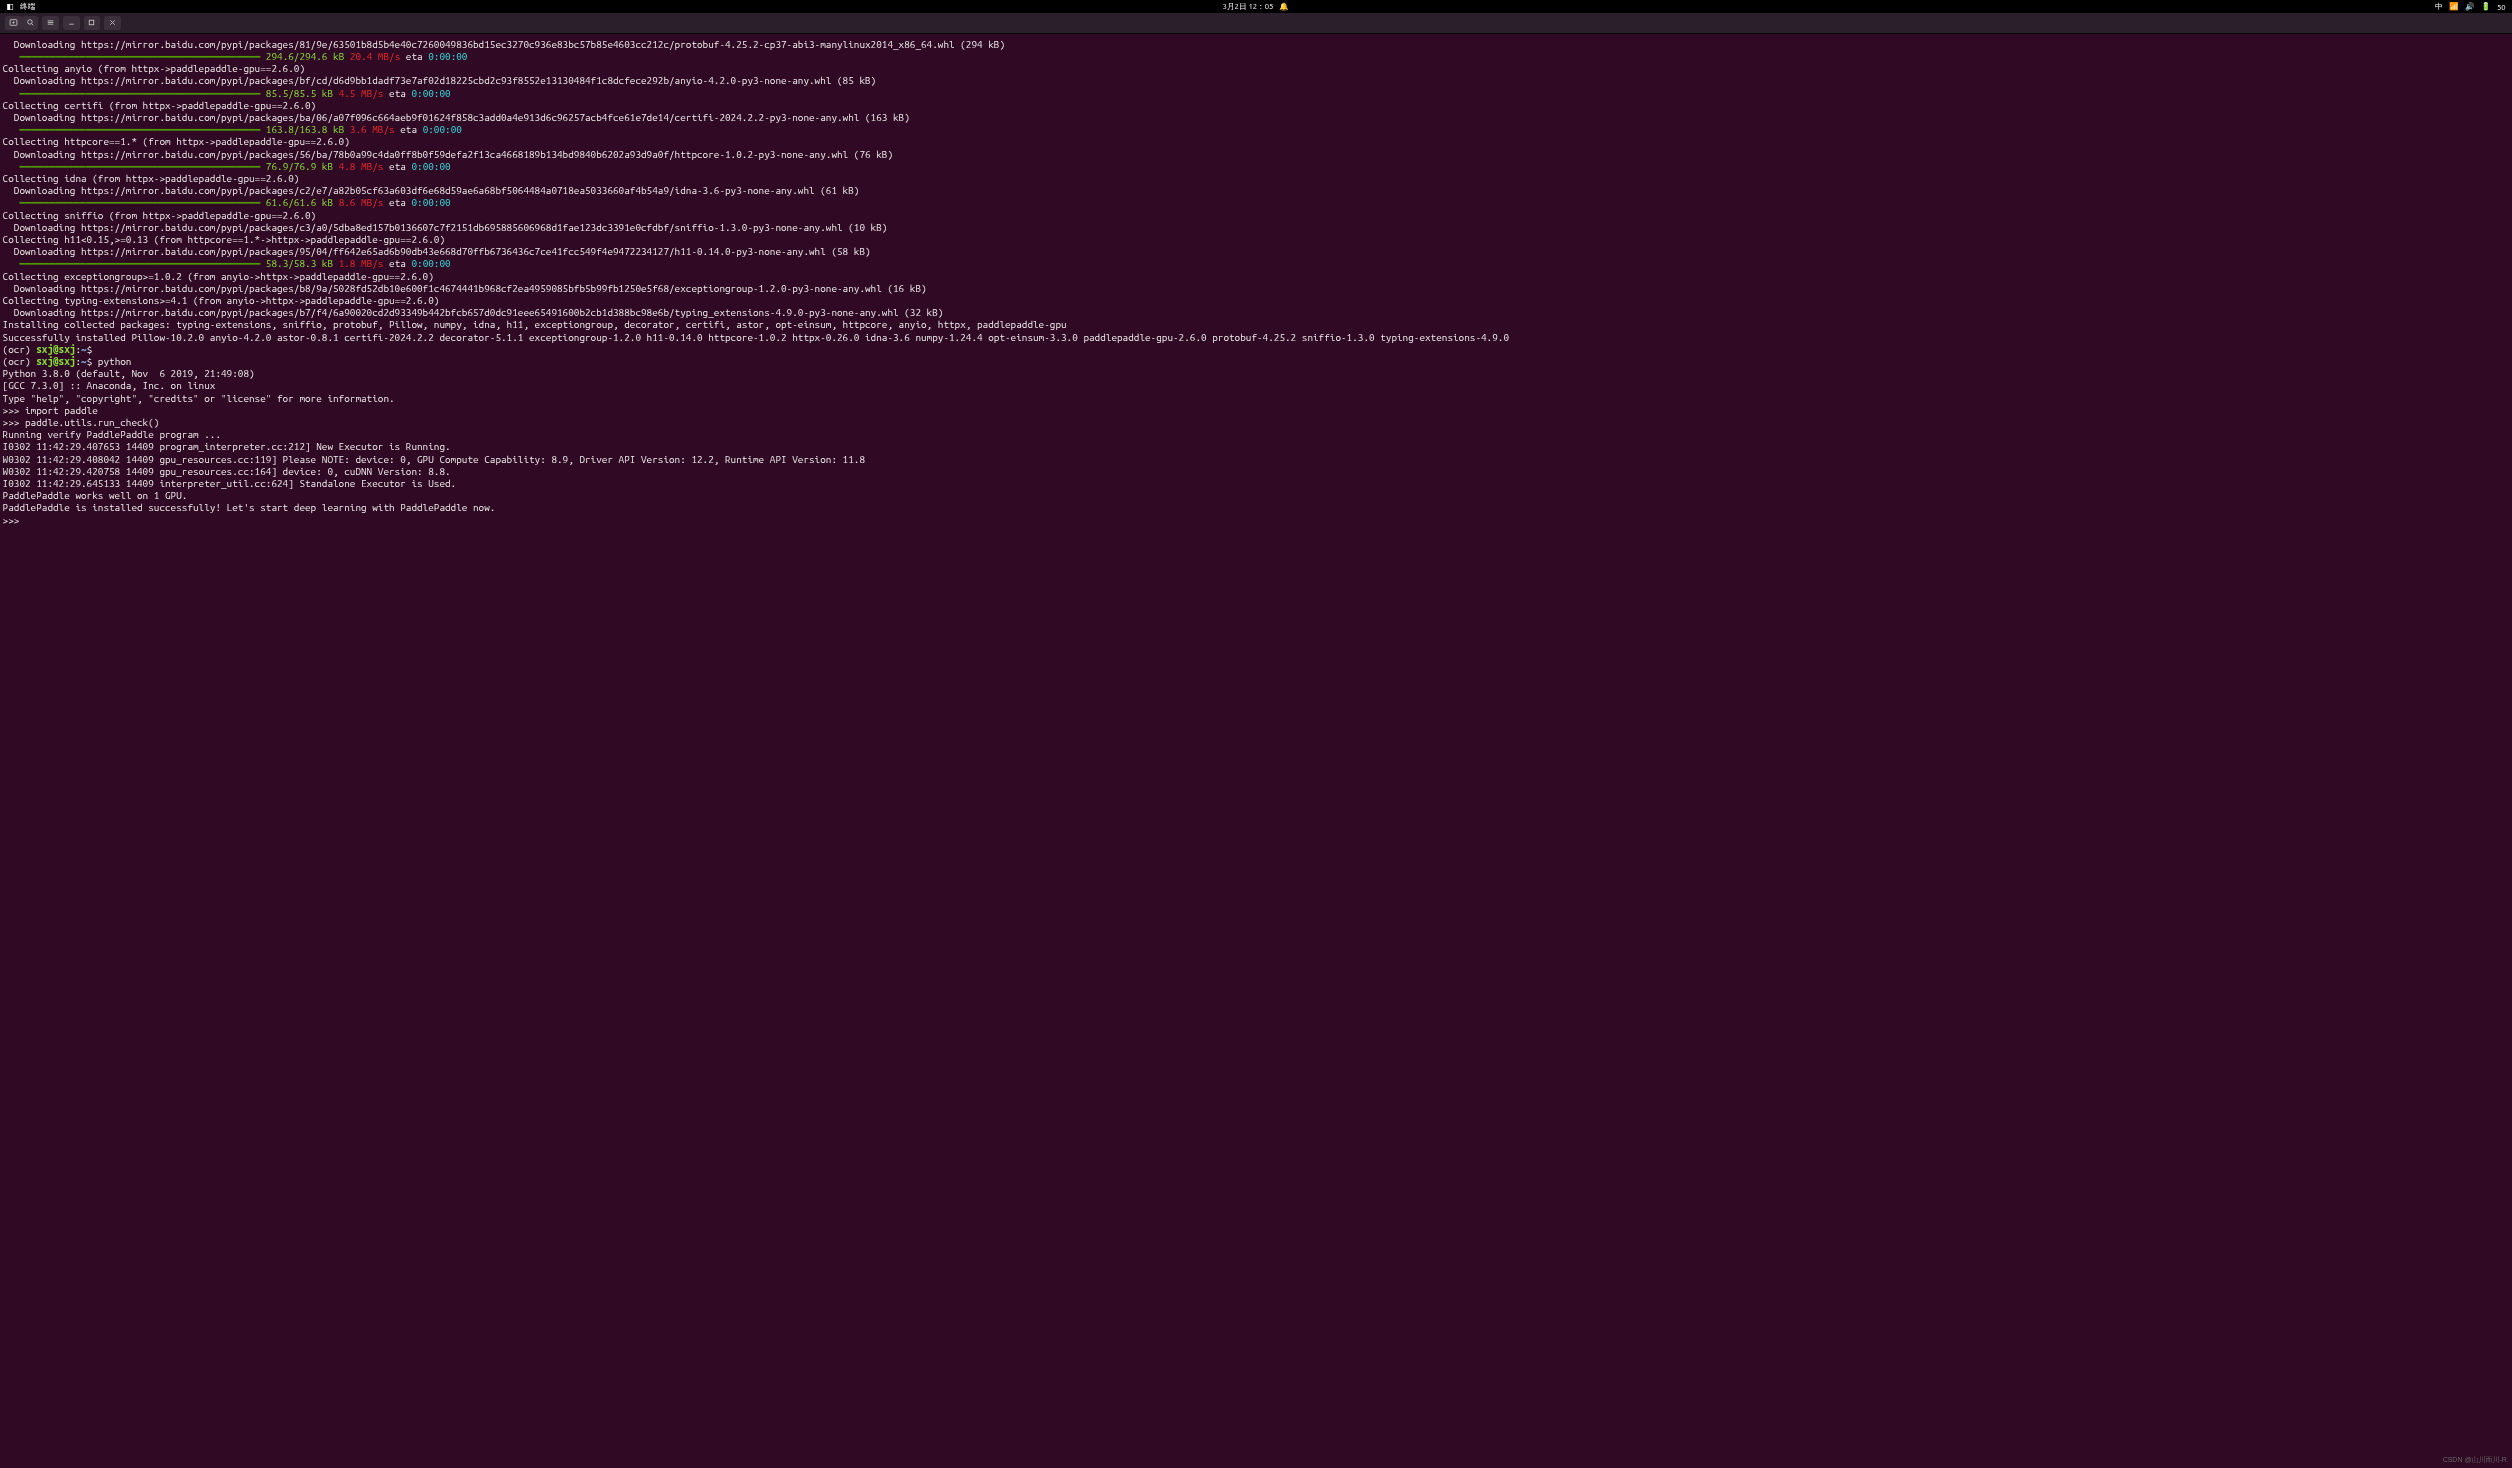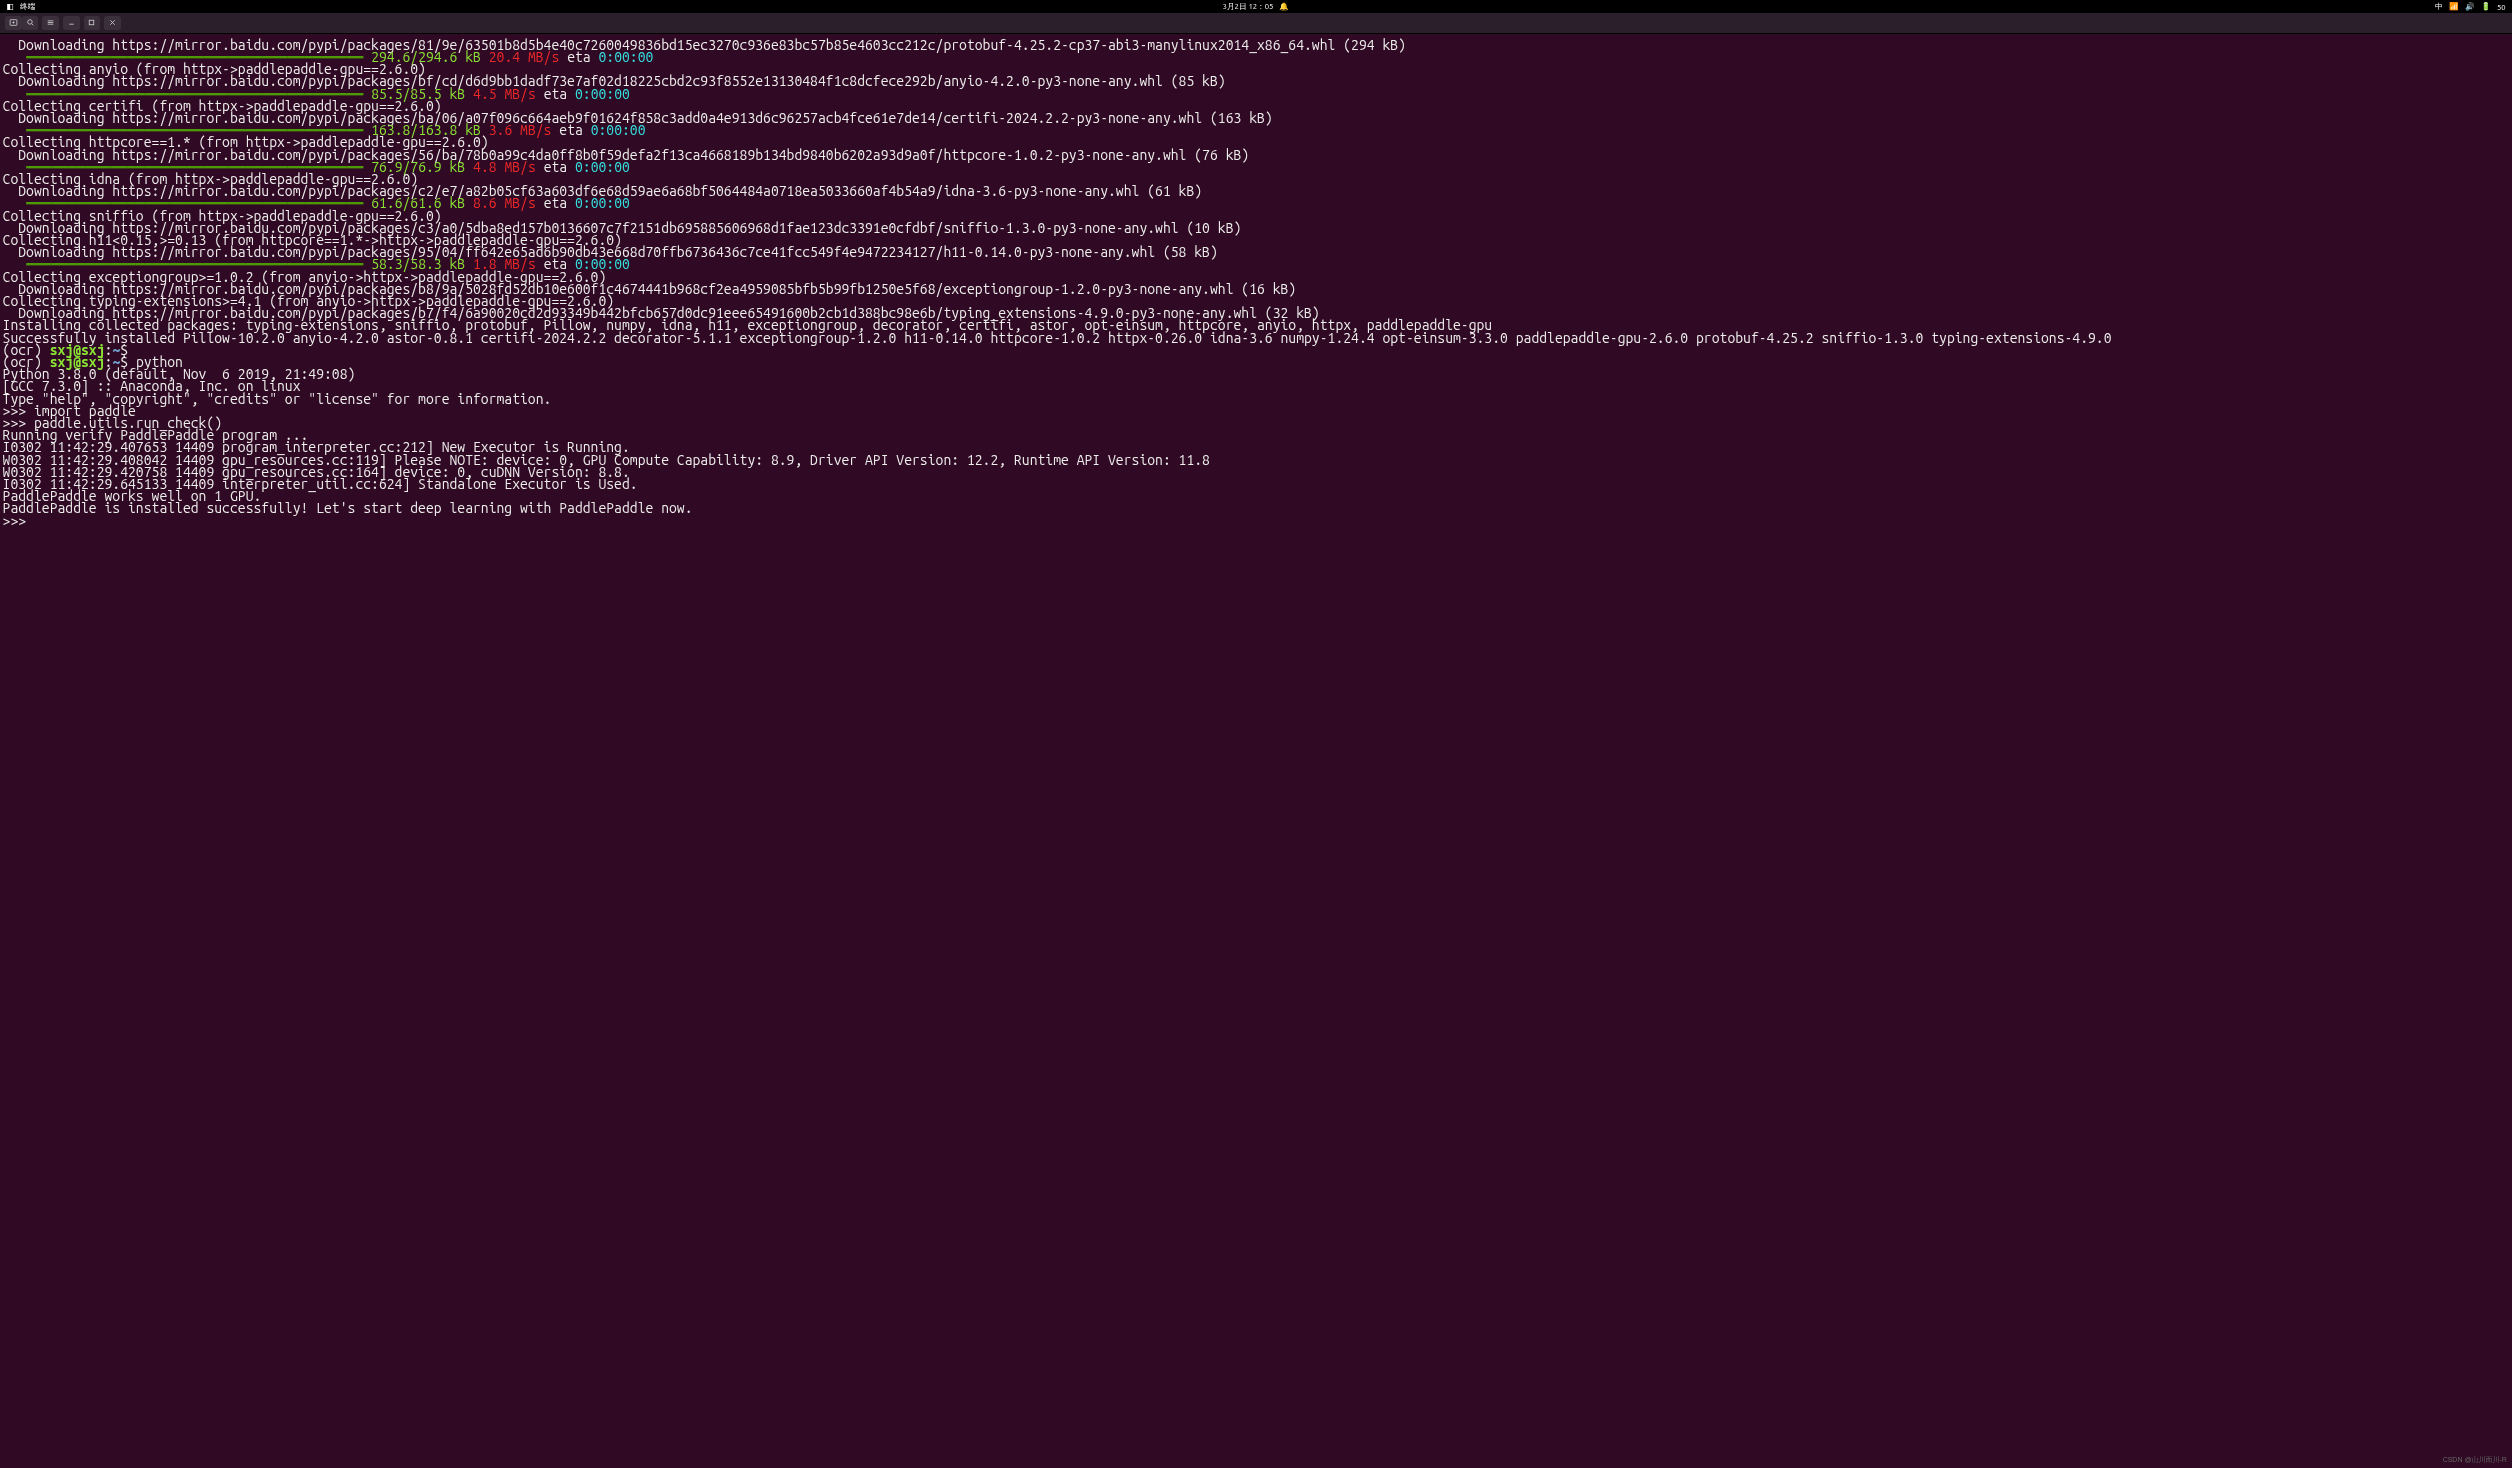--- a/index.html
+++ b/index.html
@@ -54,21 +54,21 @@
       color: #ccc;
       font-size: 7px;
       cursor: pointer;
     }
     .titlebar-btn svg { width: 9px; height: 9px; }
     .terminal {
       background: #300a24;
       color: #eeeeec;
       padding: 5.1px 2.6px;
       font-family: "Ubuntu Mono", "DejaVu Sans Mono", monospace;
-      font-size: 14px;
+      font-size: 10px;
       line-height: 12.2px;
       white-space: pre;
       overflow-x: hidden;
       height: calc(100vh - 33px);
     }
     .line { white-space: pre; }
     .c-green { color: #4e9a06; }
     .c-bgreen { color: #8ae234; }
     .c-red { color: #ef2929; }
     .c-cyan { color: #34e2e2; }

